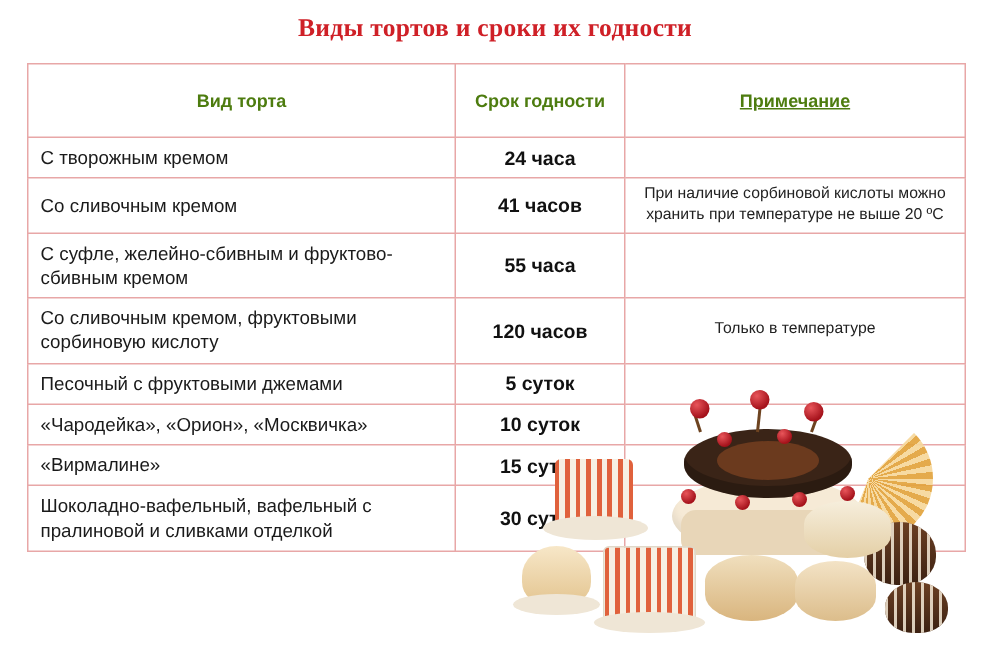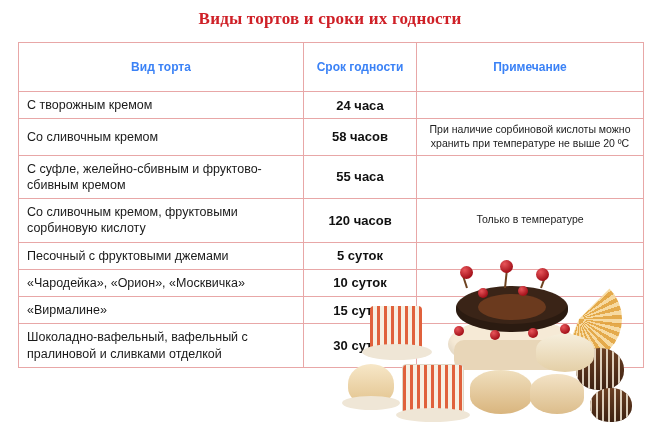--- a/index.html
+++ b/index.html
@@ -33,31 +33,31 @@
     border-collapse: collapse;
     margin: 13px 0 0 18px;
     width: 625px;
     table-layout: fixed;
   }
   th, td {
     border: 1px solid #e8a7a7;
     vertical-align: middle;
   }
   thead th {
-    color: #3b82f6;
+    color: #4d7c0f;
     font-weight: bold;
     font-size: 12px;
     text-align: center;
     height: 42px;
     padding: 3px 4px;
     line-height: 1.25;
   }
   .col-kind   { width: 285px; }
   .col-term   { width: 113px; }
-  .col-note   { width: 227px; }
+  .col-note   { width: 227px; text-decoration: underline; }
   td.kind {
     font-size: 12.5px;
     color: #1a1a1a;
     padding: 5px 8px;
     line-height: 1.3;
     text-align: left;
     background: #ffffff;
   }
   td.term {
     font-size: 13px;
@@ -220,21 +220,21 @@
       </tr>
     </thead>
     <tbody>
       <tr>
         <td class="kind">С творожным кремом</td>
         <td class="term">24 часа</td>
         <td class="note"></td>
       </tr>
       <tr>
         <td class="kind">Со сливочным кремом</td>
-        <td class="term">58 часов</td>
+        <td class="term">41 часов</td>
         <td class="note">При наличие сорбиновой кислоты можно хранить при температуре не выше 20 ºС</td>
       </tr>
       <tr>
         <td class="kind">С суфле, желейно-сбивным и фруктово-сбивным кремом</td>
         <td class="term">55 часа</td>
         <td class="note"></td>
       </tr>
       <tr>
         <td class="kind">Со сливочным кремом, фруктовыми сорбиновую кислоту</td>
         <td class="term">120 часов</td>

